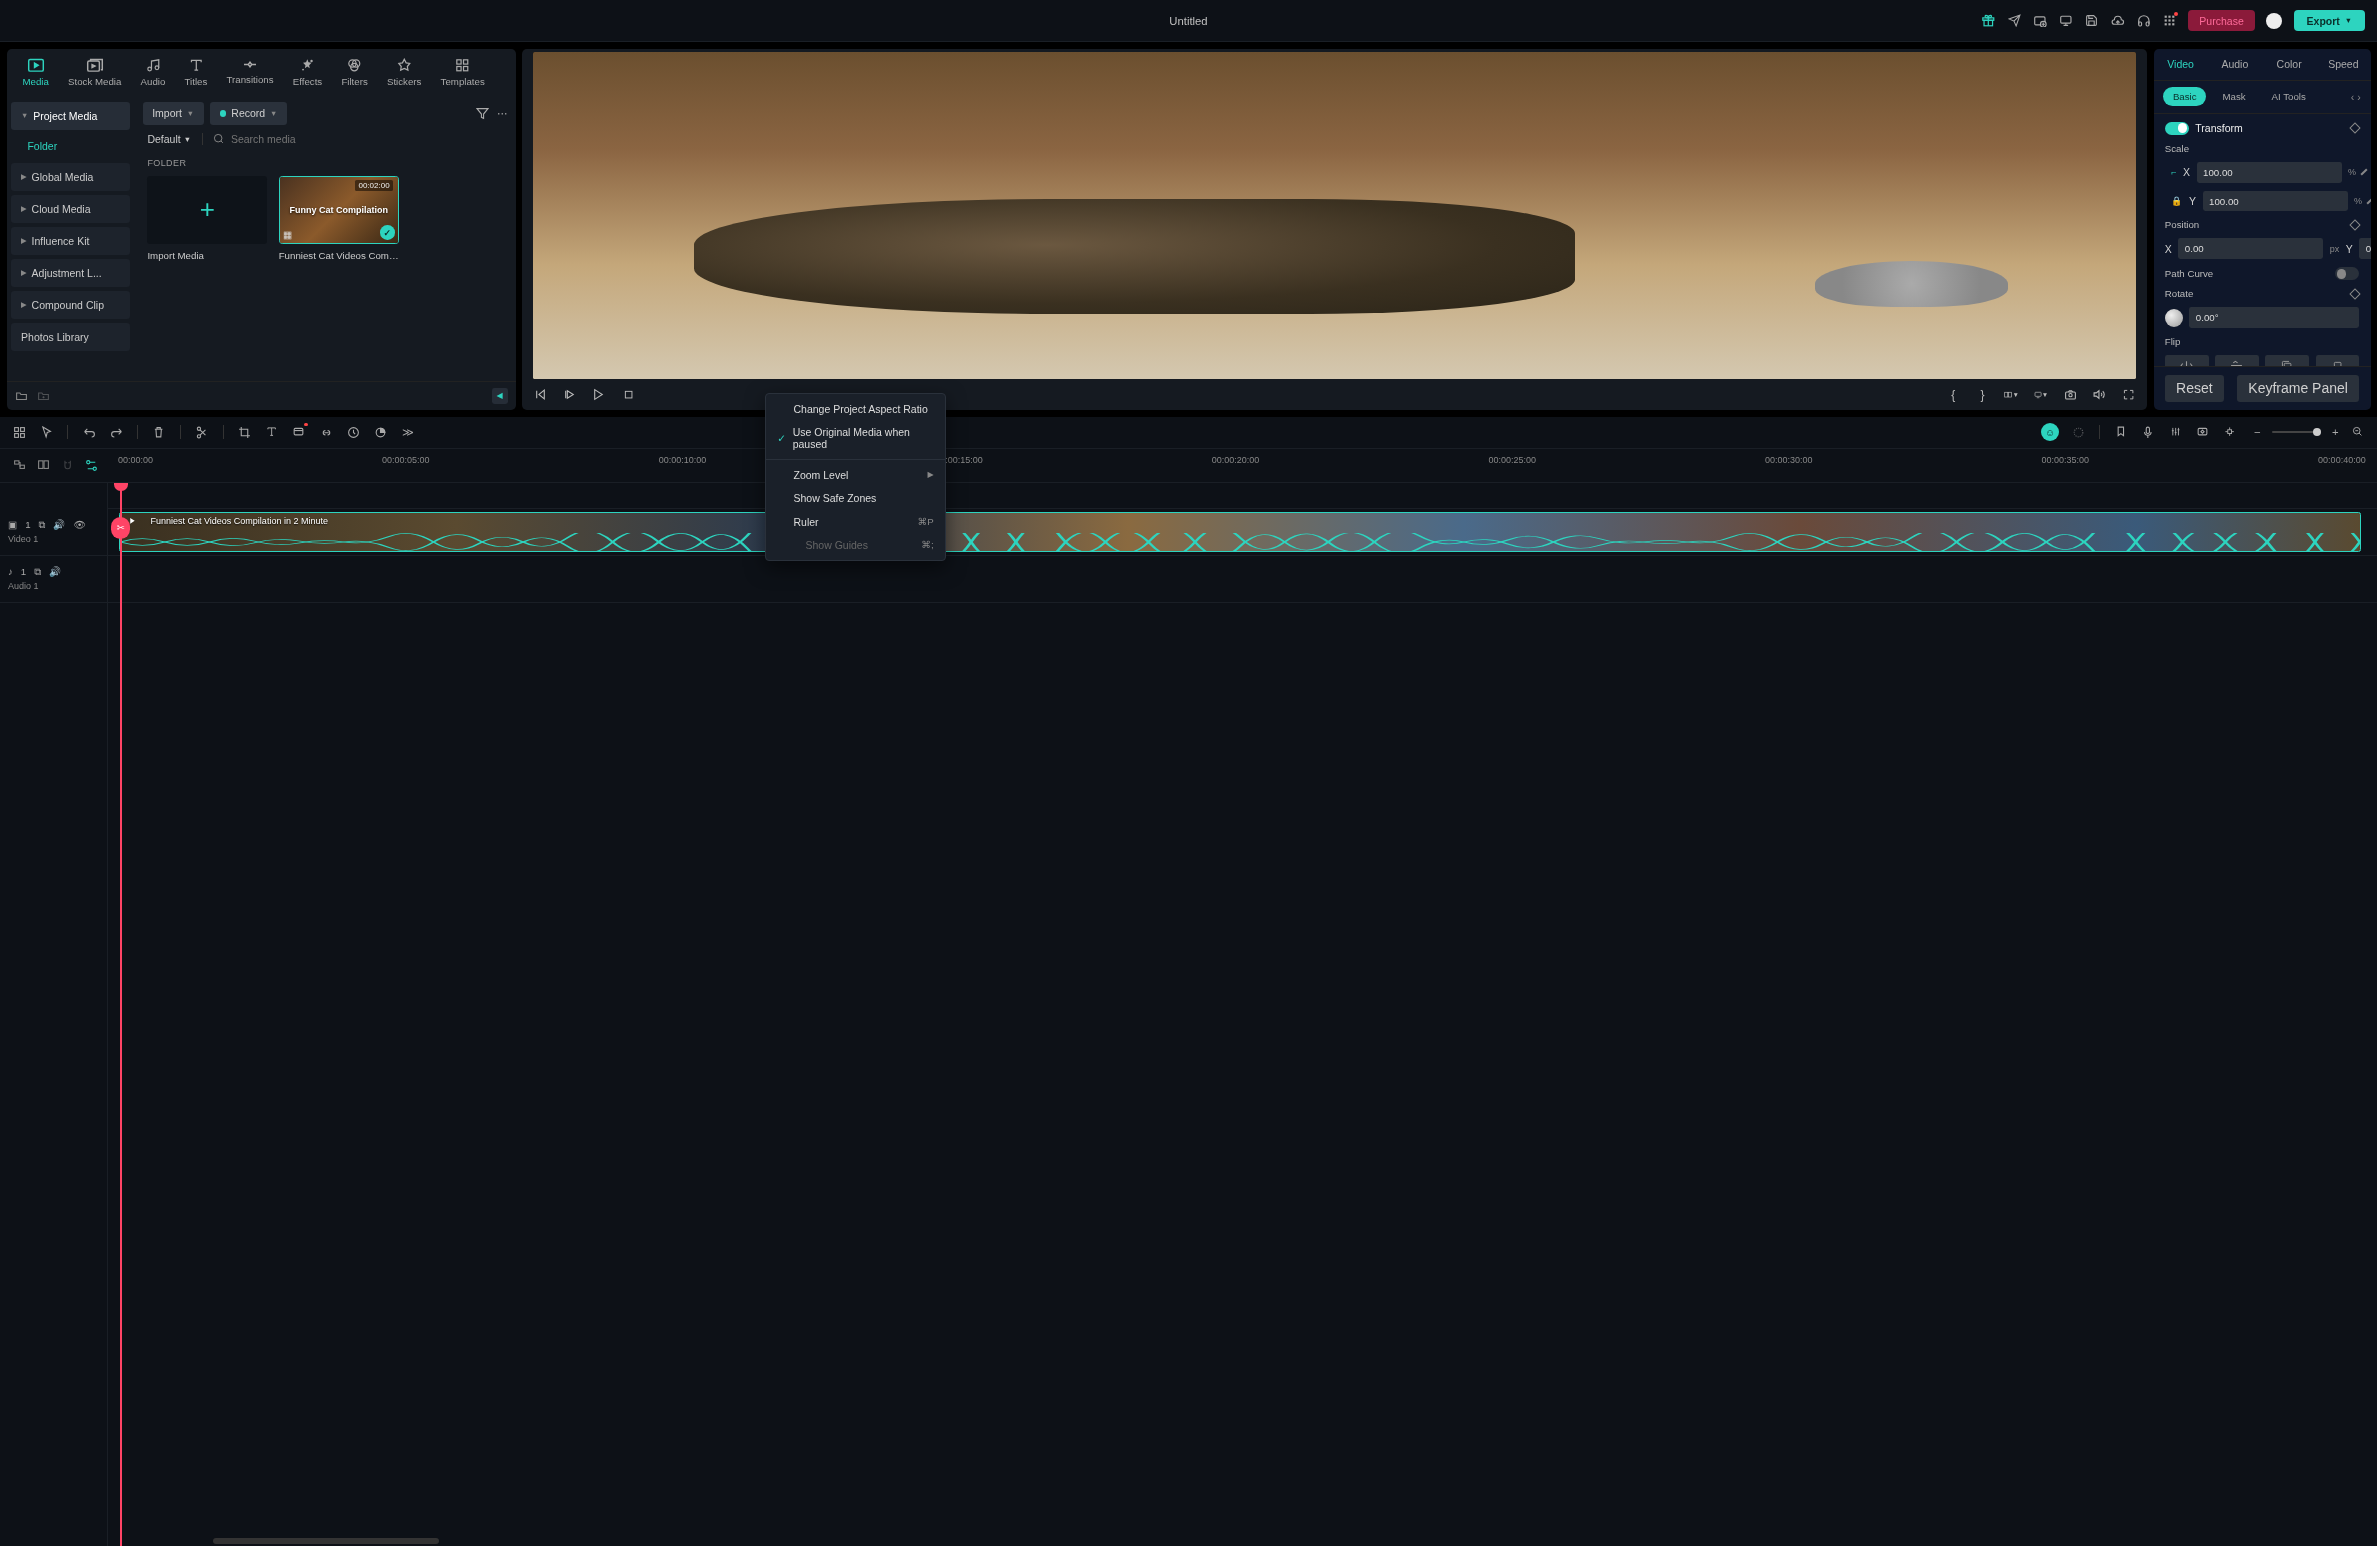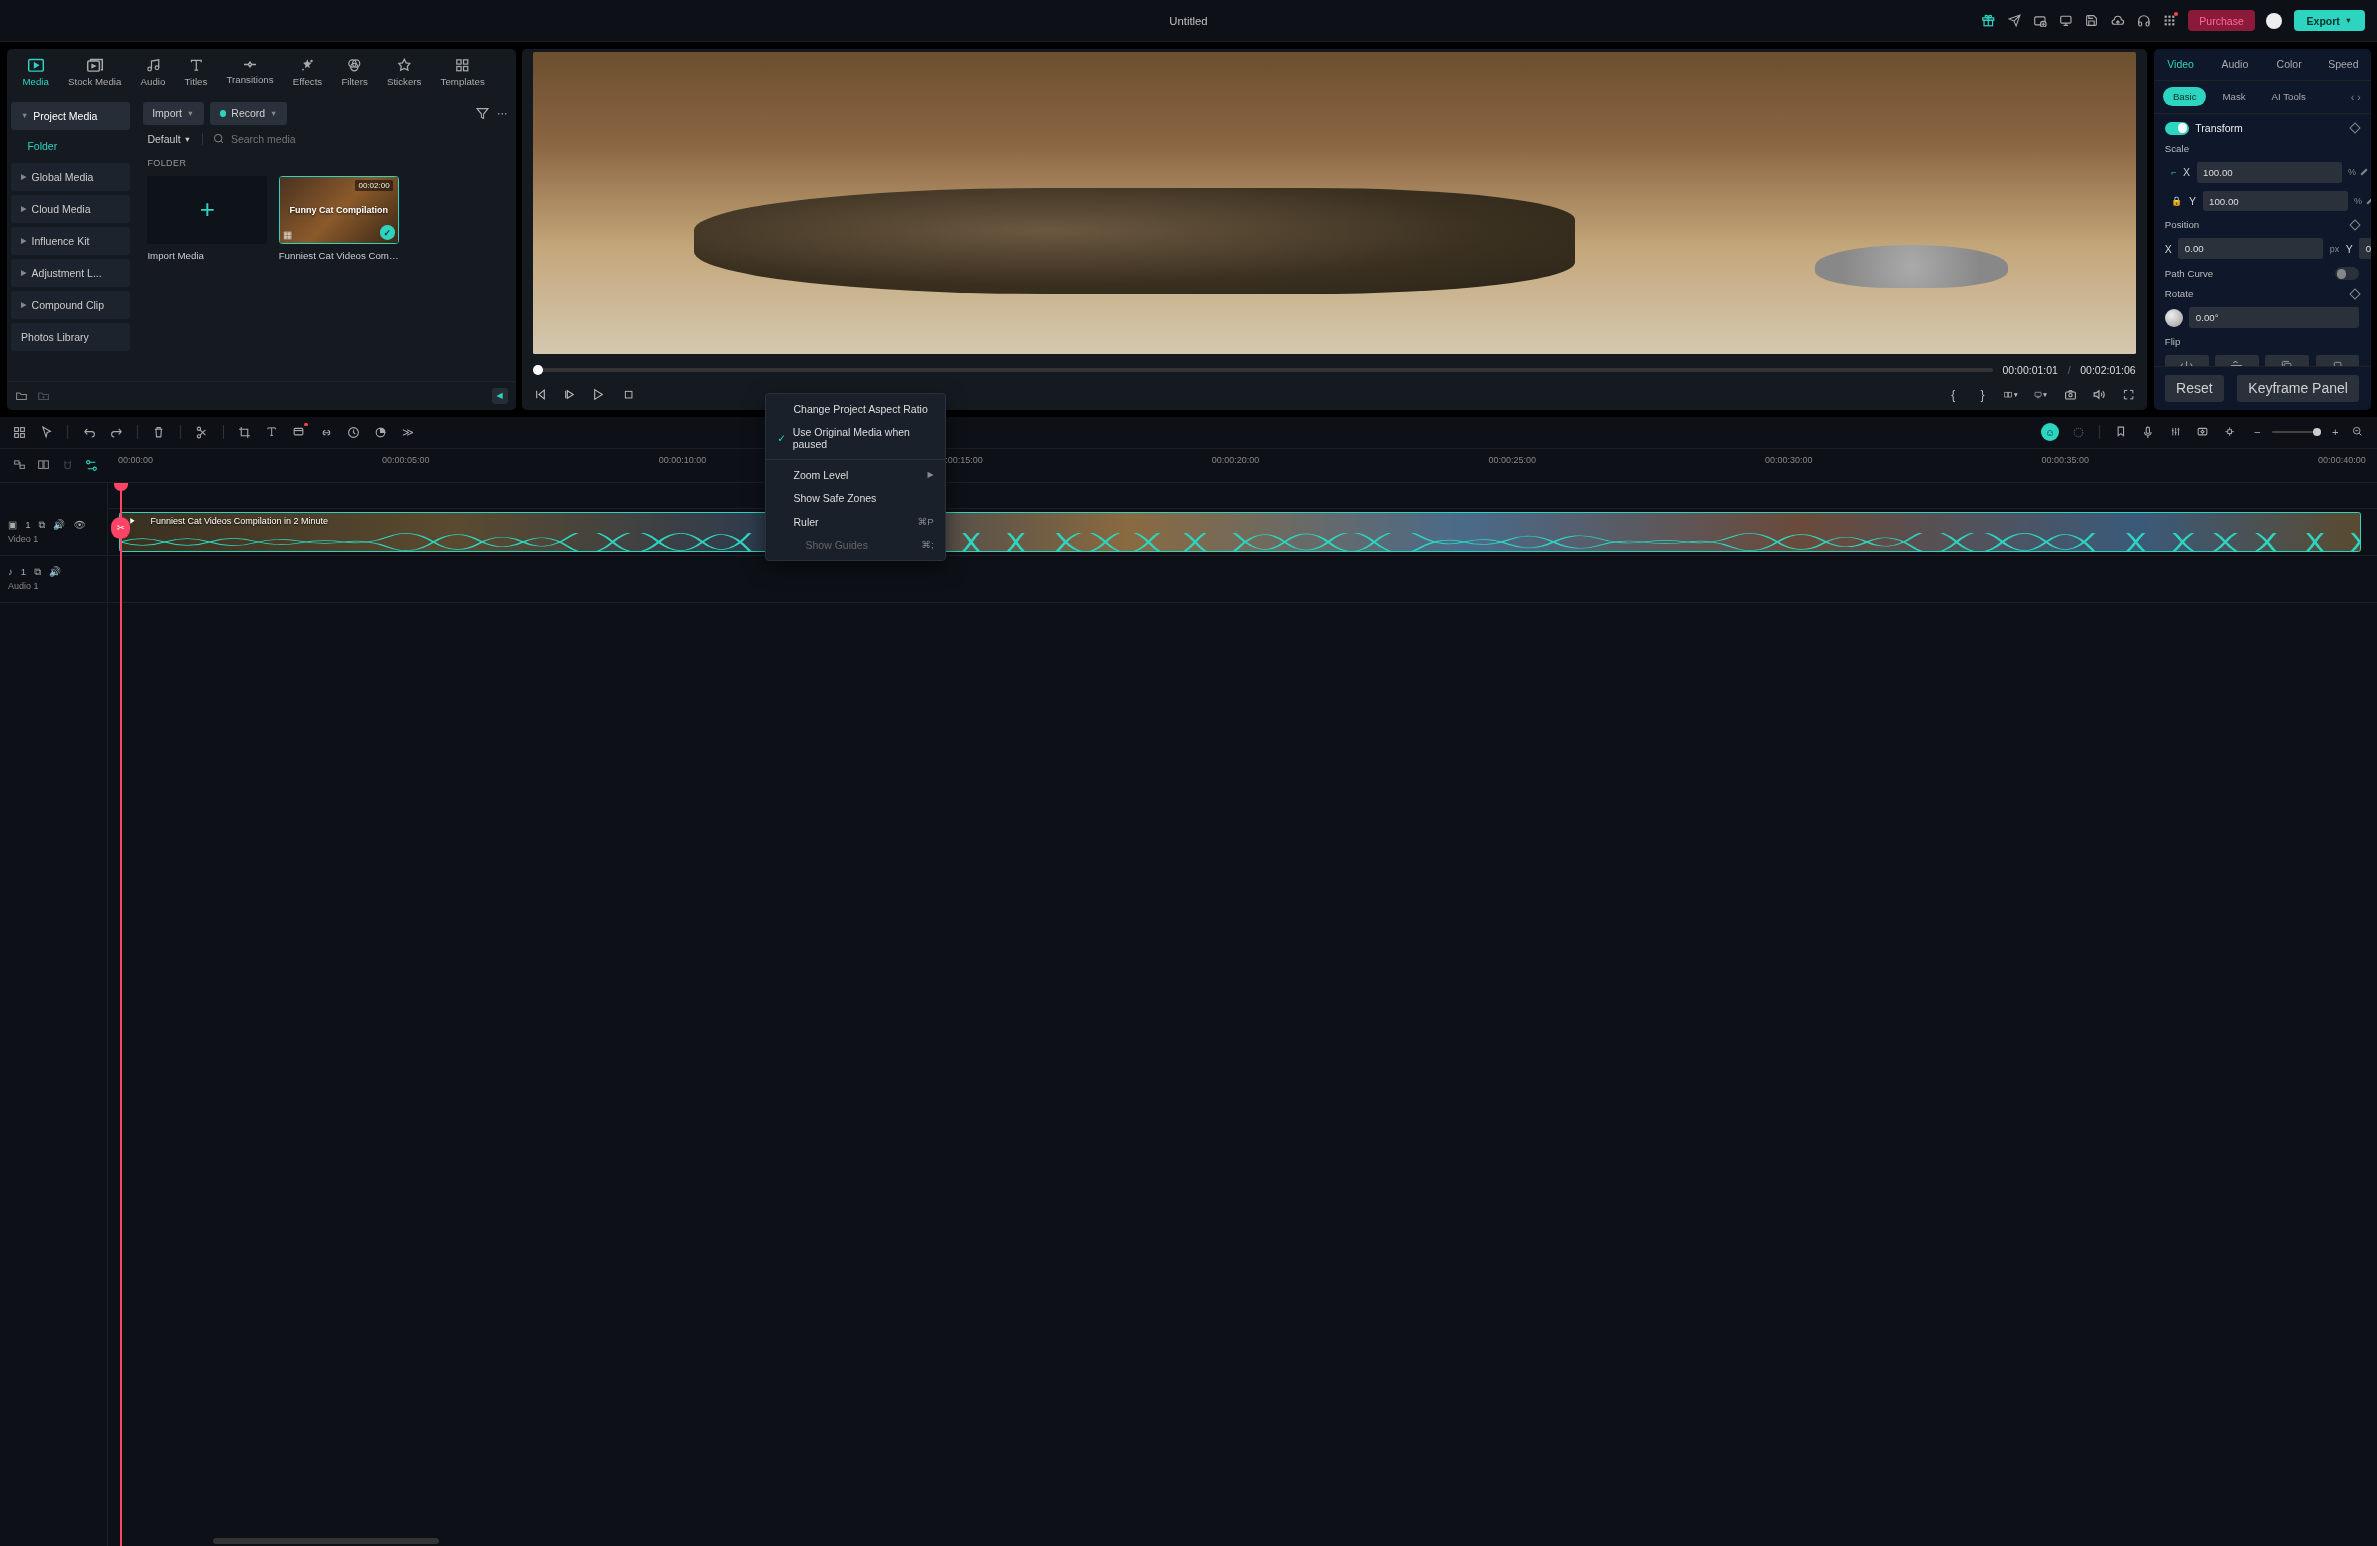--- a/index.html
+++ b/index.html
@@ -431,28 +431,20 @@
         <span class="collapse">◀</span>
       </div>
     </div>
 
     <div class="player-panel">
       <div class="video-area">
         <div class="video-frame">
           <div class="cat-shape"></div>
           <div class="bowl-shape"></div>
         </div>
-      </div>
-      <div class="player-timeline">
-        <div class="pt-track">
-            <div class="pt-thumb"></div>
-          </div>
-        <span class="pt-time">00:00:01:01</span>
-        <span class="pt-sep">/</span>
-        <span class="pt-time">00:02:01:06</span>
       </div>
       <div class="player-controls">
         <span class="pc-icon">
             <svg width="13" height="13" viewBox="0 0 24 24" fill="none" stroke="currentColor" stroke-width="2">
               <path d="M19 20L9 12l10-8zM5 19V5"></path>
             </svg>
           </span>
         <span class="pc-icon">
             <svg width="13" height="13" viewBox="0 0 24 24" fill="none" stroke="currentColor" stroke-width="2">
               <path d="M8 5v14l11-7zM5 5v14"></path>

